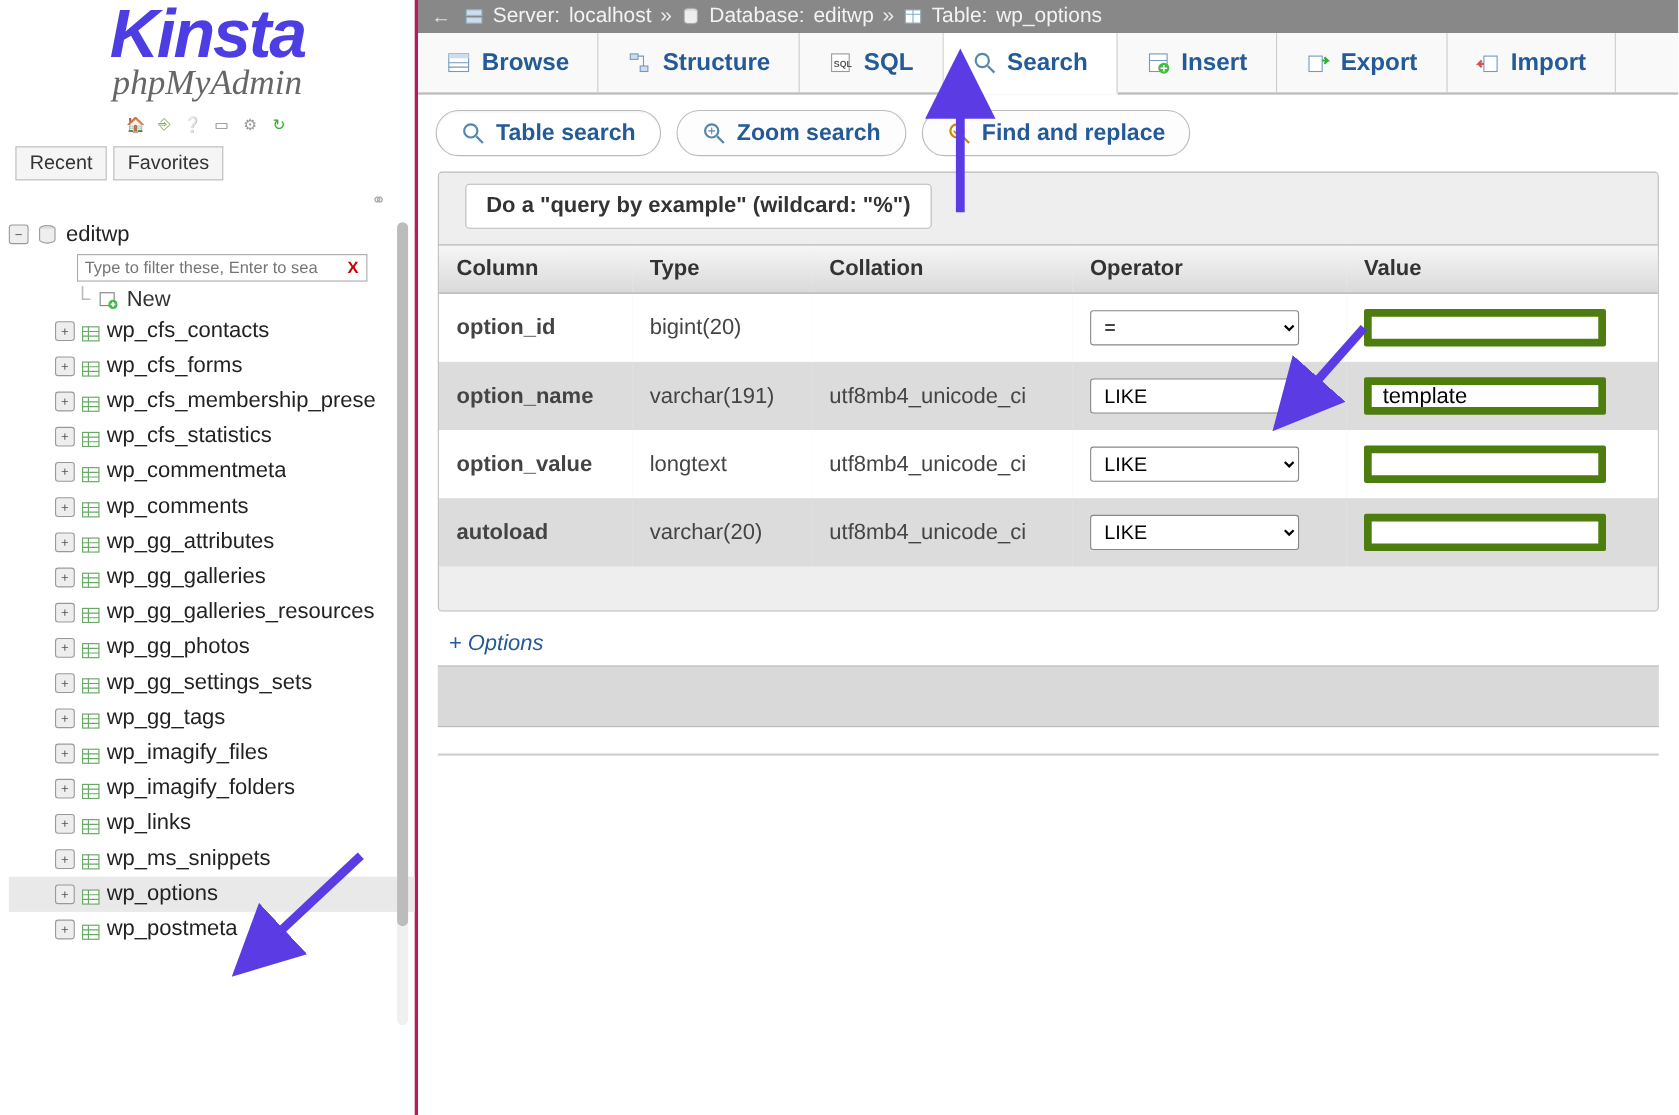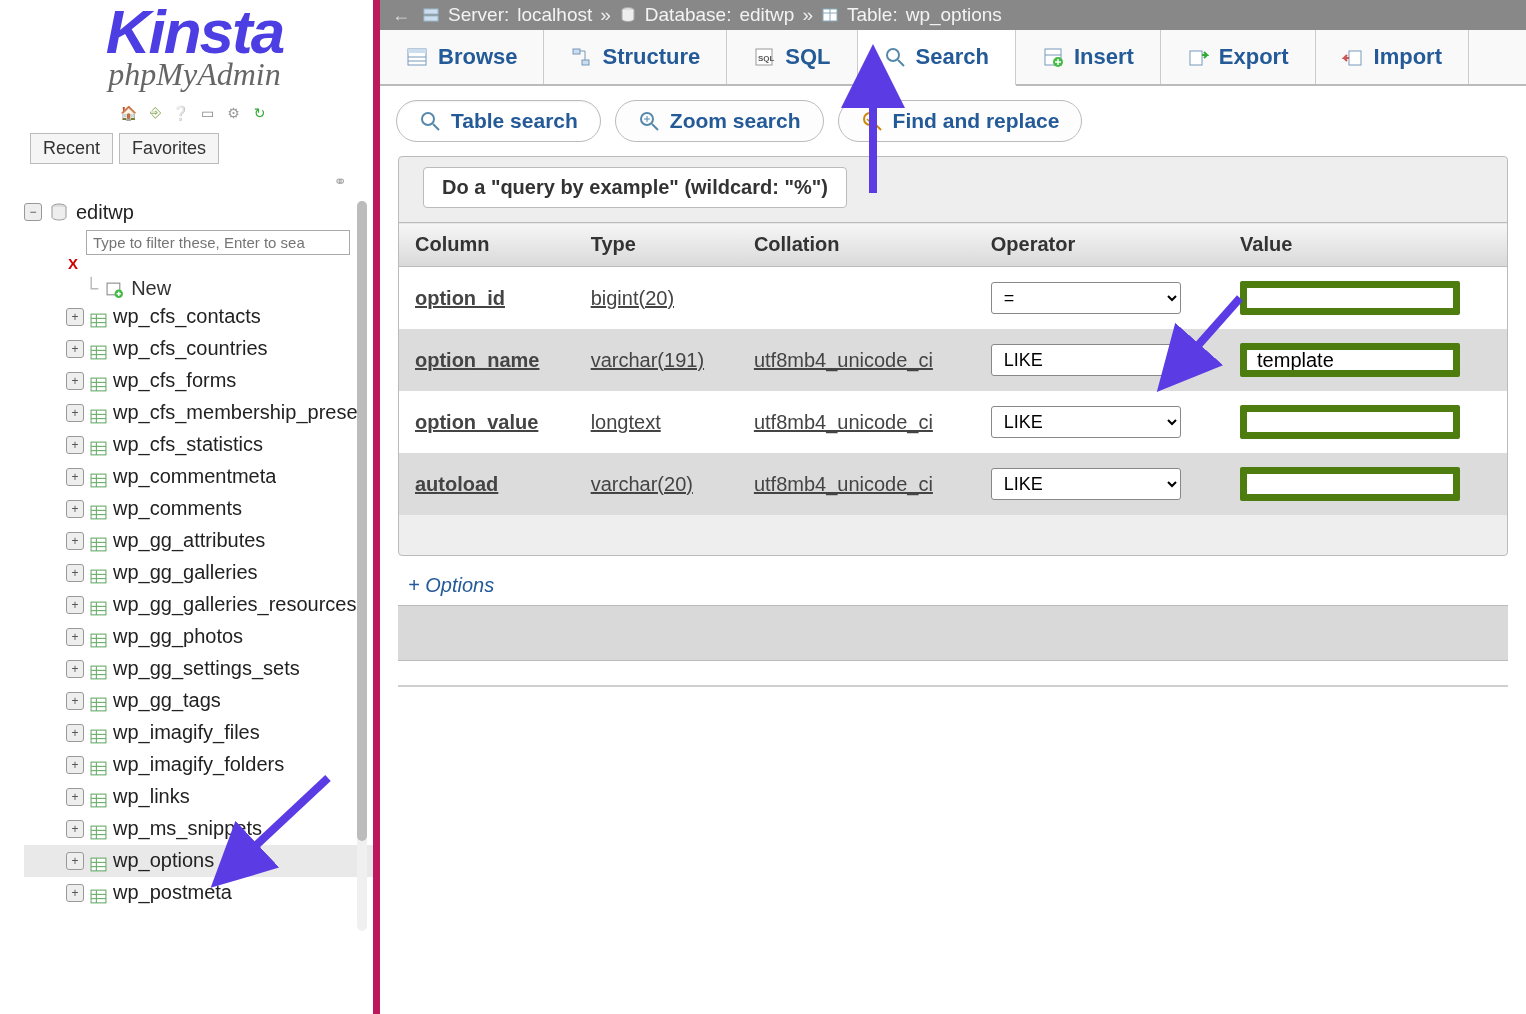--- a/index.html
+++ b/index.html
@@ -1,20 +1,20 @@
 <!DOCTYPE html>
 <html><head>
 <meta charset="utf-8">
 <style>
   * { box-sizing: border-box; margin: 0; padding: 0; }
   body { font-family: -apple-system, Helvetica, Arial, sans-serif; font-size: 15px; color: #333; background: #fff; width: 1526px; height: 1014px; overflow: hidden; position: relative; }
   .app { display: flex; height: 100%; }
 
   
-  .sidebar { width: 380px; background: #fff; border-right: 7px solid #be185d; display: flex; flex-direction: column; padding-left: 16px; }
+  .sidebar { width: 380px; background: #fff; border-right: 3px solid #be185d; display: flex; flex-direction: column; }
   .logo-block { padding: 4px 20px 4px; text-align: center; }
   .logo { font-family: "Arial Black", Arial, sans-serif; font-size: 62px; font-weight: 900; color: #4C3EE2; letter-spacing: -2px; line-height: 0.9; font-style: italic; }
   .sublogo { font-family: Georgia, serif; font-size: 32px; color: #666; font-style: italic; margin-top: -4px; }
   .toolbar-icons { margin-top: 10px; display: flex; justify-content: center; gap: 6px; }
   .tb-icon { width: 20px; height: 20px; display: inline-flex; align-items: center; justify-content: center; font-size: 14px; }
   .rf-row { display: flex; gap: 6px; padding: 6px 14px; }
   .rf-btn { border: 1px solid #bbb; background: #f5f5f5; border-radius: 0; padding: 4px 12px; font-size: 18px; color: #333; cursor: pointer; }
   .link-row { text-align: right; padding: 2px 26px 8px; color: #aaa; font-size: 16px; }
   .tree { flex: 1; overflow: hidden; padding-left: 8px; position: relative; }
   .tree-scroll { position: absolute; right: 6px; width: 10px; height: 730px; top: 2px; background: #f0f0f0; border-radius: 5px; }
@@ -51,21 +51,21 @@
   .subtab { display:flex; align-items:center; gap:10px; padding: 8px 22px; border:1px solid #bbb; border-radius: 22px; background:#fdfdfd; font-size:21px; font-weight:bold; color:#235a97; cursor:pointer; }
   .subtab.active { background:#fff; box-shadow: inset 0 1px 2px rgba(0,0,0,0.05); }
 
   .content { padding: 0 18px; }
   .panel { border:1px solid #bbb; border-radius:4px; background:#eee; padding-bottom: 40px; }
   .legend { display:inline-block; background:#fff; border:1px solid #bbb; border-radius:4px; padding: 8px 18px; margin: 10px 0 14px 24px; font-size:20px; font-weight:bold; color:#333; }
   table.qbe { width:100%; border-collapse: collapse; }
   table.qbe th { text-align:left; padding: 10px 16px; font-size:20px; font-weight:bold; border-top:1px solid #bbb; border-bottom:1px solid #bbb;
     background: linear-gradient(to bottom, #f6f6f6, #d9d9d9);
   }
-  table.qbe td { padding: 14px 16px; font-size:20px; color:#444;text-decoration:underline; }
+  table.qbe td { padding: 14px 16px; font-size:20px; color:#444; }
   table.qbe tr.alt td { background:#dcdcdc; }
   table.qbe tr:not(.alt) td { background:#fff; }
   .col-name { font-weight:bold; color:#222; }
   .op-select { width: 190px; height: 32px; border:1px solid #888; border-radius:3px; font-size:18px; padding: 2px 8px; background:#fff; }
   .val-input { width: 220px; height: 34px; border:7px solid #4d7c0f; border-radius:2px; font-size:20px; padding: 2px 10px; }
   .options-link { color:#235a97; font-size:20px; padding: 18px 10px 12px; cursor:pointer;font-style:italic; }
   .grey-bar { height: 56px; background:#d9d9d9; border:1px solid #bbb; border-left:none; border-right:none; margin-top:-4px; }
   hr.sep { border:none; border-top: 2px solid #d0d0d0; margin-top: 24px; }
 
   
@@ -126,30 +126,20 @@
       <div id="table-list">
           <div class="tbl-row">
             <span class="exp plus"></span>
             <span class="table-icon"><svg viewBox="0 0 16 16">
                 <rect x="1" y="2" width="14" height="12" fill="#fff" stroke="#6a6"></rect>
                 <line x1="1" y1="6" x2="15" y2="6" stroke="#6a6"></line>
                 <line x1="1" y1="10" x2="15" y2="10" stroke="#6a6"></line>
                 <line x1="6" y1="2" x2="6" y2="14" stroke="#6a6"></line>
               </svg></span>
             <span class="tbl-name">wp_cfs_contacts</span>
-          </div>
-          <div class="tbl-row">
-            <span class="exp plus"></span>
-            <span class="table-icon"><svg viewBox="0 0 16 16">
-                <rect x="1" y="2" width="14" height="12" fill="#fff" stroke="#6a6"></rect>
-                <line x1="1" y1="6" x2="15" y2="6" stroke="#6a6"></line>
-                <line x1="1" y1="10" x2="15" y2="10" stroke="#6a6"></line>
-                <line x1="6" y1="2" x2="6" y2="14" stroke="#6a6"></line>
-              </svg></span>
-            <span class="tbl-name">wp_cfs_countries</span>
           </div>
           <div class="tbl-row">
             <span class="exp plus"></span>
             <span class="table-icon"><svg viewBox="0 0 16 16">
                 <rect x="1" y="2" width="14" height="12" fill="#fff" stroke="#6a6"></rect>
                 <line x1="1" y1="6" x2="15" y2="6" stroke="#6a6"></line>
                 <line x1="1" y1="10" x2="15" y2="10" stroke="#6a6"></line>
                 <line x1="6" y1="2" x2="6" y2="14" stroke="#6a6"></line>
               </svg></span>
             <span class="tbl-name">wp_cfs_forms</span>

